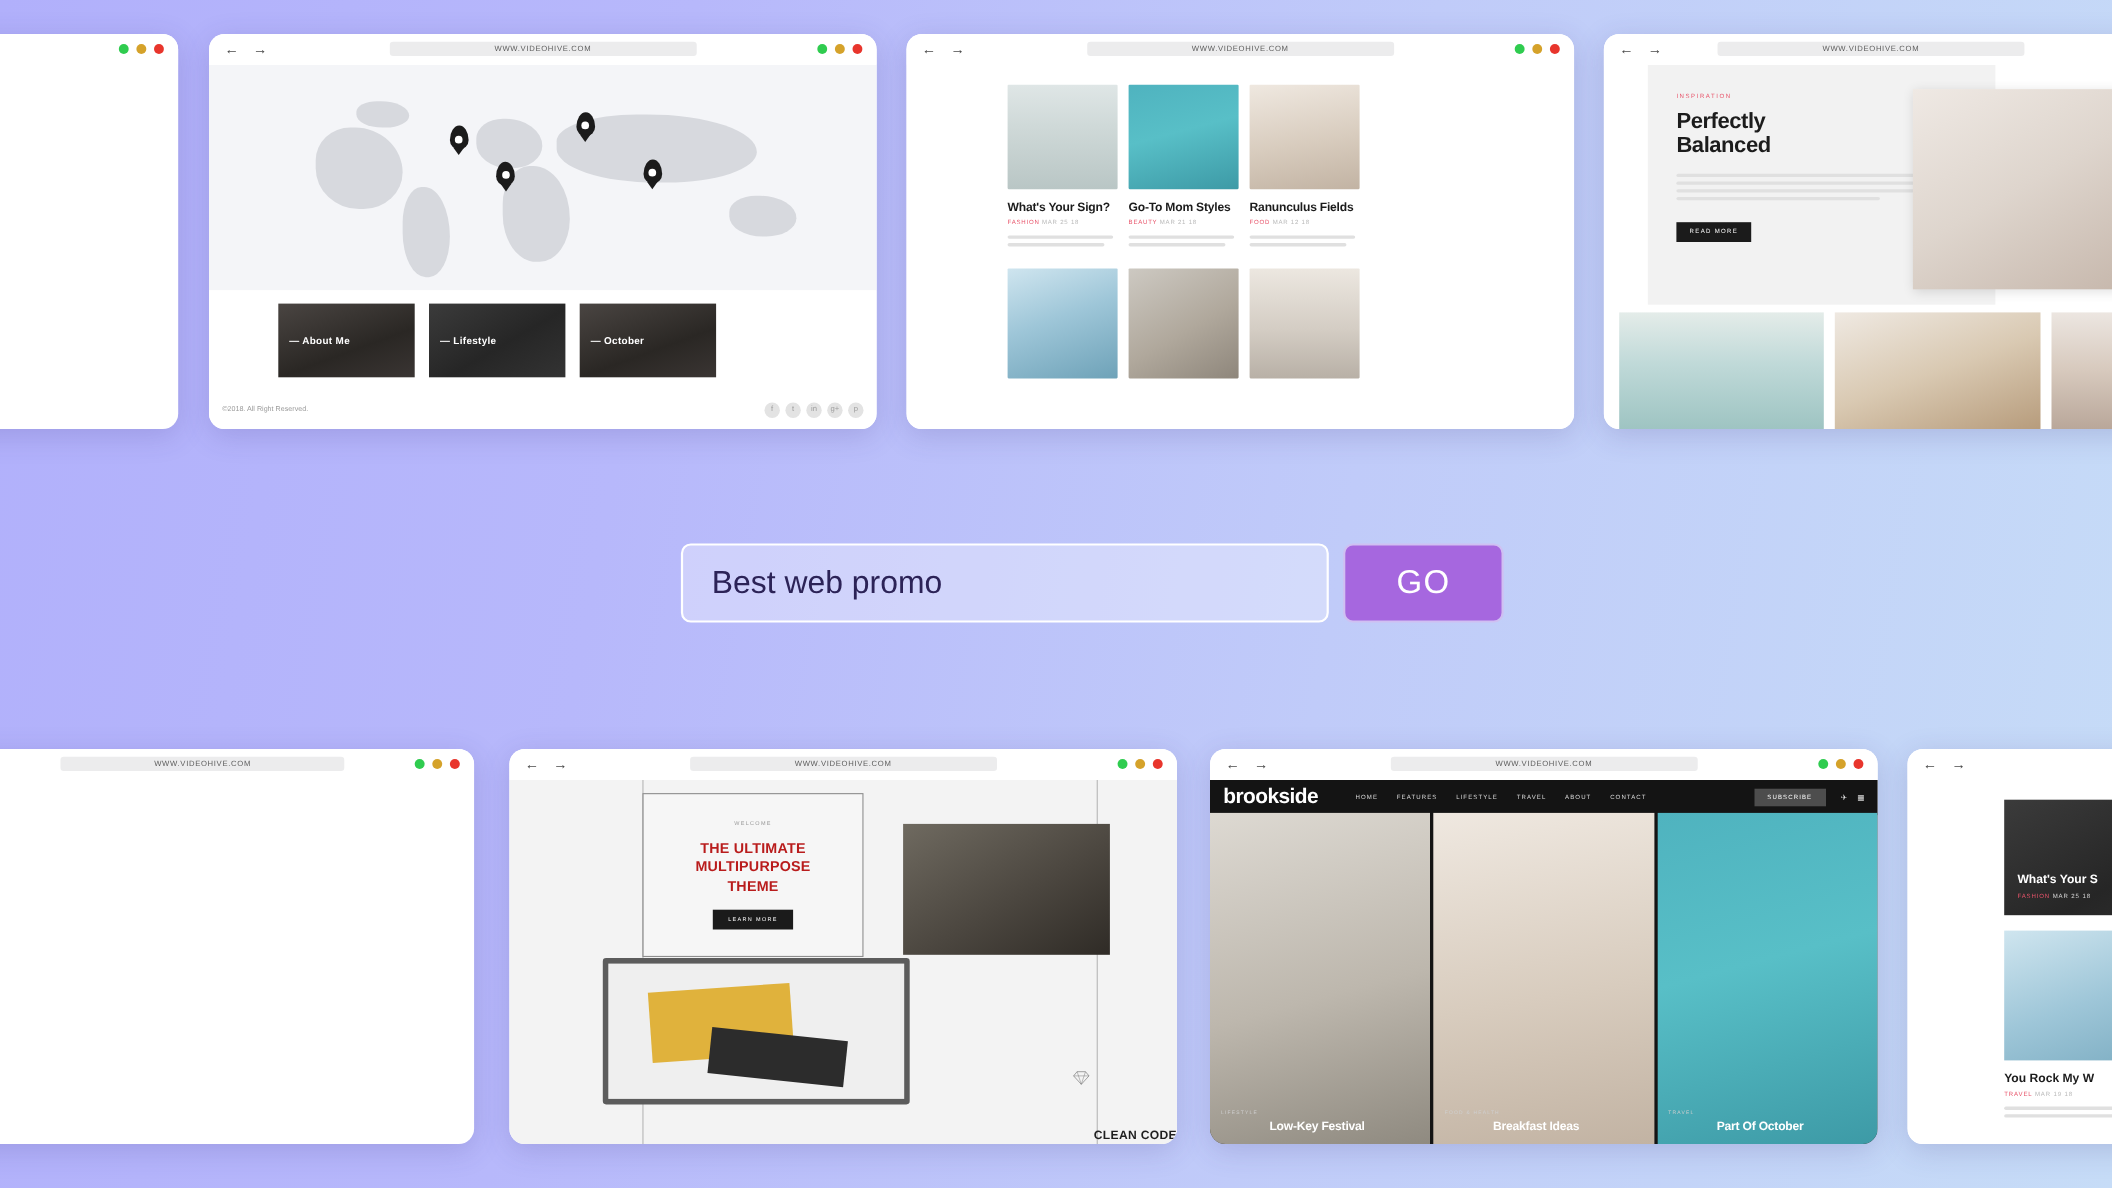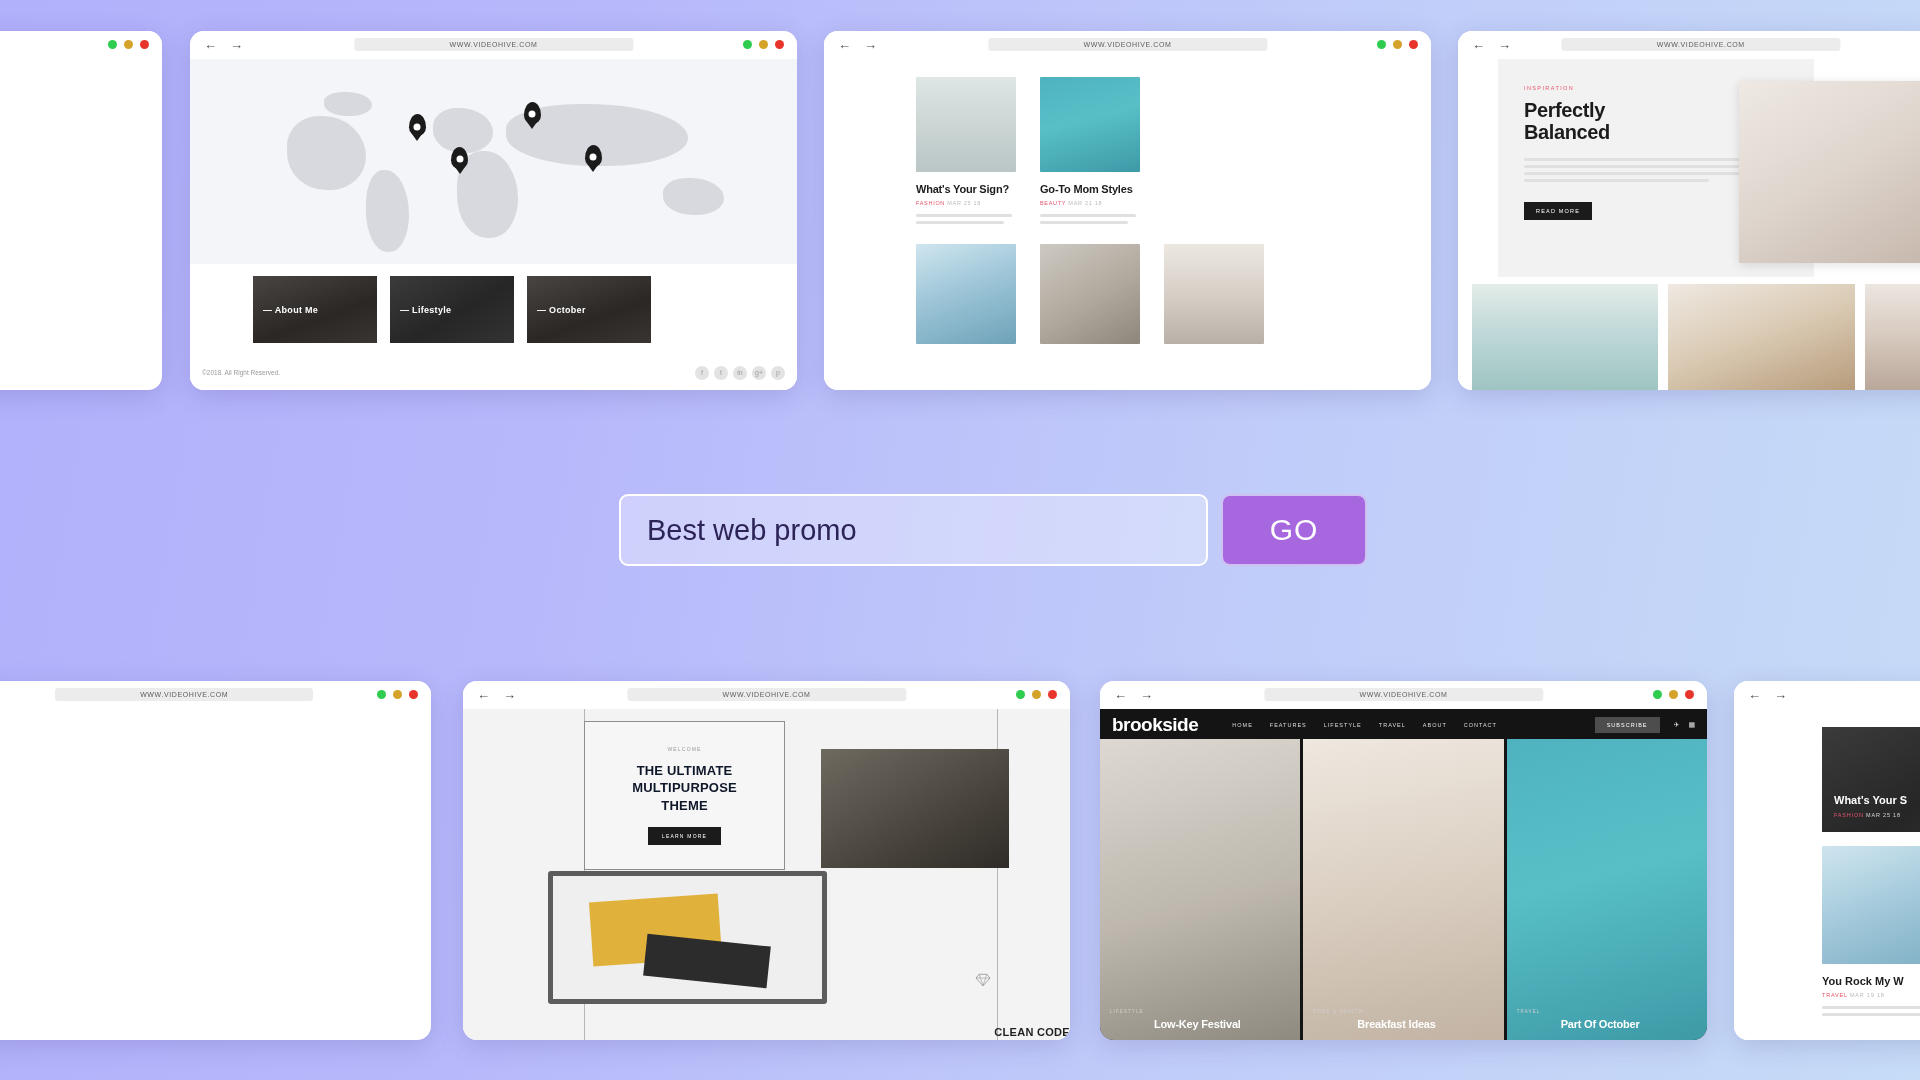--- a/index.html
+++ b/index.html
@@ -58,21 +58,21 @@
   .mcard{ position:absolute; top:12px; width:124px; height:67px; }
   .mcard span{ position:absolute; left:10px; top:50%; transform:translateY(-50%);
         color:#fff; font-size:9px; font-weight:bold; letter-spacing:.3px; }
   .mfoot{ position:absolute; left:12px; bottom:14px; font-size:6.5px; color:#9a9a9a; }
   .socials{ position:absolute; right:12px; bottom:10px; display:flex; gap:5px; }
   .soc{ width:14px; height:14px; border-radius:50%; background:#e3e3e3;
         color:#9d9d9d; font-size:7px; line-height:14px; text-align:center; }
 
   
   .bg-grid{ position:absolute; inset:0; background:#fff; padding:16px 18px; }
-  .bg-row{ display:flex; gap:24px; }
+  .bg-row{ display:flex; gap:10px; }
   .bg-col{ width:100px; }
   .bg-img{ height:95px; border-radius:1px; }
   .bg-title{ font-size:11px; font-weight:bold; color:#1c1c1c; margin-top:11px;
         letter-spacing:-.2px; }
   .bg-meta{ font-size:5.5px; color:#e8546a; letter-spacing:.7px; margin-top:5px; }
   .bg-meta i{ color:#b9b9b9; font-style:normal; }
   .bg-lines{ margin-top:8px; }
   .ln{ height:3px; background:#e0e0e0; border-radius:2px; margin-bottom:4px; }
 
   
@@ -92,21 +92,21 @@
   .cap-center{ position:absolute; left:0; right:0; top:44%; transform:translateY(-50%);
         text-align:center; }
 
   
   .mp{ position:absolute; inset:0; background:#f3f3f3; }
   .mp-frame{ position:absolute; left:20%; top:12px; width:33%; height:45%;
         border:1px solid #8e8e8e; background:rgba(255,255,255,.25); }
   .mp-frame .inner{ position:absolute; inset:0; display:flex; flex-direction:column;
         align-items:center; justify-content:center; }
   .mp-sub{ font-size:5px; color:#9a9a9a; letter-spacing:1.2px; margin-bottom:10px; }
-  .mp-h{ font-size:13px; font-weight:bold; color:#0f172a; text-align:center;
+  .mp-h{ font-size:13px; font-weight:bold; color:#b91c1c; text-align:center;
         line-height:1.35; letter-spacing:.2px; }
   .mp-btn{ margin-top:13px; background:#1b1b1b; color:#fff; font-size:5px;
         letter-spacing:1.2px; padding:6px 14px; }
   .mp-photo{ position:absolute; right:10%; top:40px; width:31%; height:36%; }
   .mp-screen{ position:absolute; left:14%; top:49%; width:46%; height:40%;
         background:#5c5c5c; border-radius:3px; padding:5px; }
   .mp-screen .scr{ width:100%; height:100%; background:#efefef; position:relative;
         overflow:hidden; }
   .mp-clean{ position:absolute; left:0; right:0; bottom:2px; text-align:right;
         font-size:11px; font-weight:bold; color:#1f1f1f; letter-spacing:.3px; }
@@ -251,20 +251,32 @@
           <div class="bg-title">Go-To Mom Styles</div>
           <div class="bg-meta">
             <span>BEAUTY</span>
             <i>MAR 21 18</i>
           </div>
           <div class="bg-lines">
             <div class="ln" style="width:96%"></div>
               <div class="ln" style="width:88%"></div>
           </div>
         </div>
+        <div class="bg-col">
+          <div class="bg-img ph ph-cake"></div>
+          <div class="bg-title">Ranunculus Fields</div>
+          <div class="bg-meta">
+            <span>FOOD</span>
+            <i>MAR 12 18</i>
+          </div>
+          <div class="bg-lines">
+            <div class="ln" style="width:96%"></div>
+              <div class="ln" style="width:88%"></div>
+          </div>
+        </div>
       </div>
       <div class="bg-row" style="margin-top:16px;">
         <div class="bg-col">
           <div class="bg-img ph ph-surf" style="height:100px;"></div>
         </div>
         <div class="bg-col">
           <div class="bg-img ph ph-stone" style="height:100px;"></div>
         </div>
         <div class="bg-col">
           <div class="bg-img ph ph-alley" style="height:100px;"></div>

